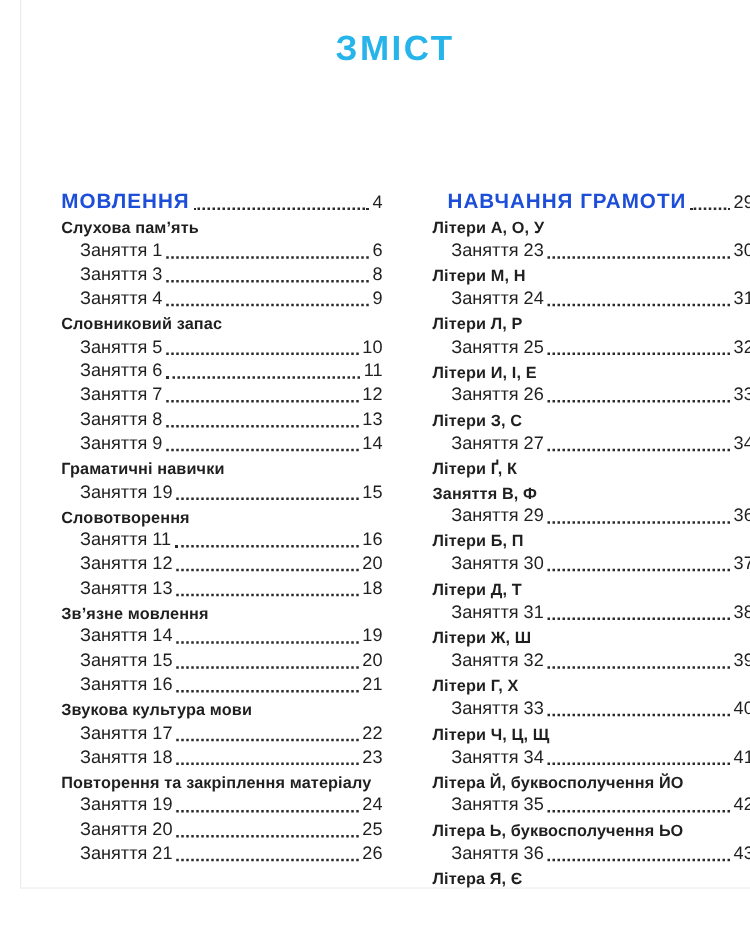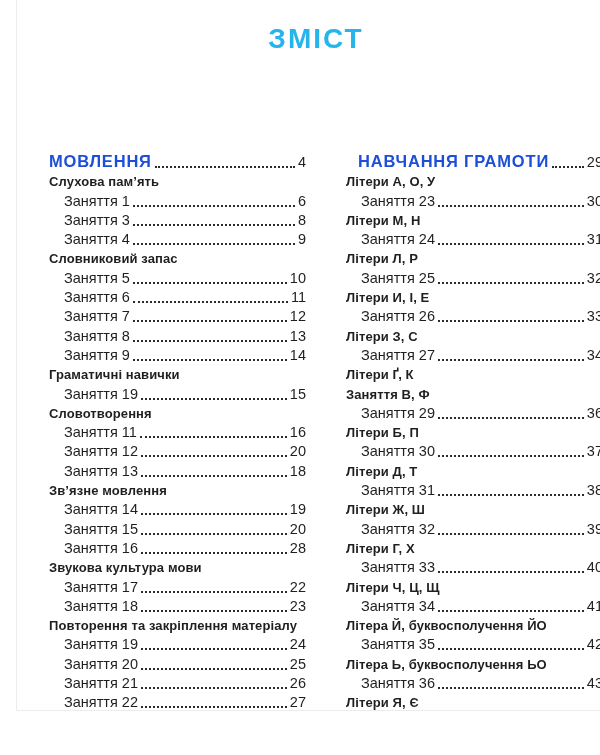--- a/index.html
+++ b/index.html
@@ -151,21 +151,21 @@
           <span class="pagenum">19</span>
         </div>
         <div class="row lesson">
           <span class="label">Заняття 15</span>
           <span class="leader"></span>
           <span class="pagenum">20</span>
         </div>
         <div class="row lesson">
           <span class="label">Заняття 16</span>
           <span class="leader"></span>
-          <span class="pagenum">28</span>
+          <span class="pagenum">21</span>
         </div>
         <div class="row section">
           <span class="label">Звукова культура мови</span>
         </div>
         <div class="row lesson">
           <span class="label">Заняття 17</span>
           <span class="leader"></span>
           <span class="pagenum">22</span>
         </div>
         <div class="row lesson">
@@ -183,25 +183,20 @@
         </div>
         <div class="row lesson">
           <span class="label">Заняття 20</span>
           <span class="leader"></span>
           <span class="pagenum">25</span>
         </div>
         <div class="row lesson">
           <span class="label">Заняття 21</span>
           <span class="leader"></span>
           <span class="pagenum">26</span>
-        </div>
-        <div class="row lesson">
-          <span class="label">Заняття 22</span>
-          <span class="leader"></span>
-          <span class="pagenum">27</span>
         </div>
       </div>
     <div class="col" id="col-right">
         <div class="row part">
           <span class="label">НАВЧАННЯ ГРАМОТИ</span>
           <span class="leader"></span>
           <span class="pagenum">29</span>
         </div>
         <div class="row section">
           <span class="label">Літери А, О, У</span>
@@ -304,21 +299,21 @@
         </div>
         <div class="row section">
           <span class="label">Літера Ь, буквосполучення ЬО</span>
         </div>
         <div class="row lesson">
           <span class="label">Заняття 36</span>
           <span class="leader"></span>
           <span class="pagenum">43</span>
         </div>
         <div class="row section">
-          <span class="label">Літери Я, Є</span>
+          <span class="label">Літера Я, Є</span>
         </div>
         <div class="row lesson">
           <span class="label">Заняття 37</span>
           <span class="leader"></span>
           <span class="pagenum">44</span>
         </div>
       </div>
   </div>
 </div>
 

